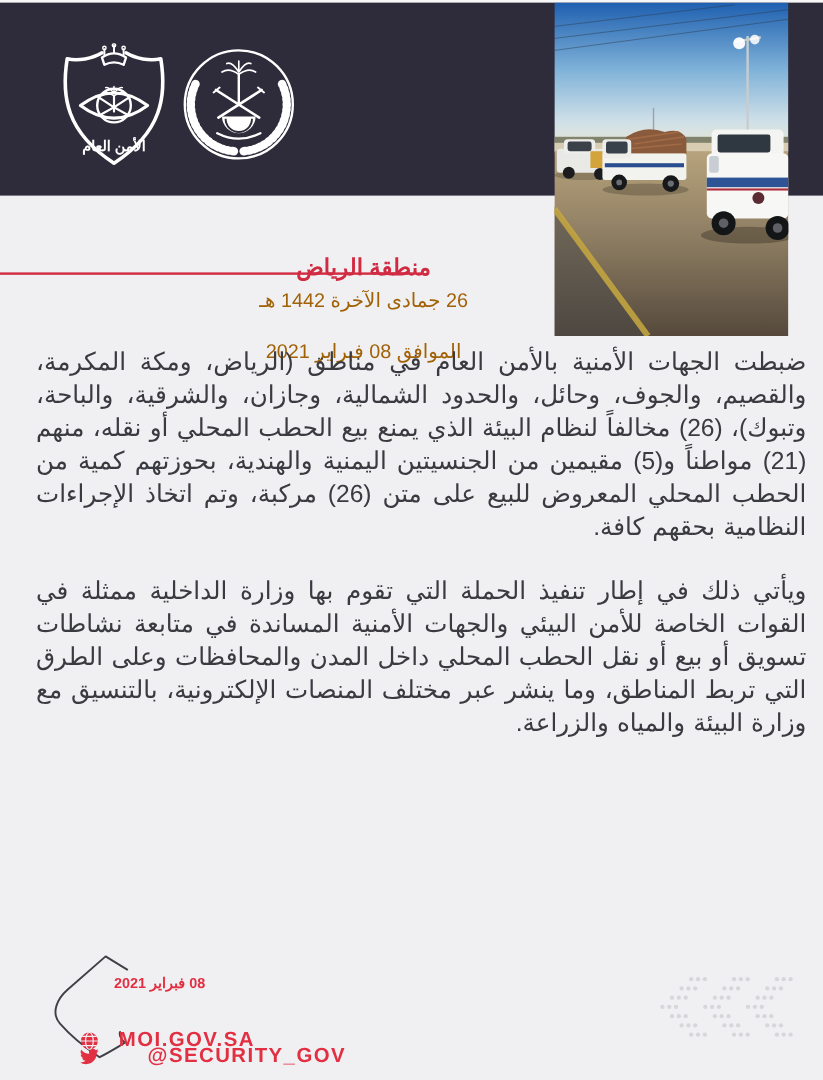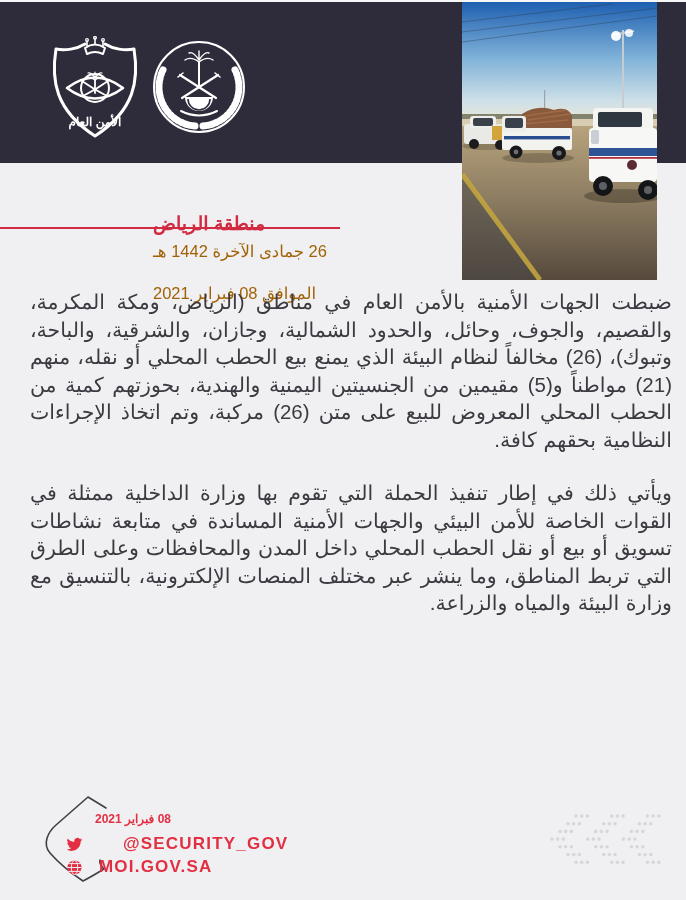--- a/index.html
+++ b/index.html
@@ -13,40 +13,40 @@
 
   .logo{position:absolute;z-index:2;text-align:center;}
   .logo-security{left:47px;top:36px;width:96px;height:108px;}
   .logo-moi{left:152px;top:40px;width:94px;height:94px;}
 
   
   .photo{position:absolute;left:462px;top:2px;width:195px;height:278px;z-index:3;}
   .photo svg{display:block;}
 
   
-  .region-block{position:absolute;right:233px;top:213px;width:300px;text-align:left;direction:rtl;z-index:2;}
+  .region-block{position:absolute;right:233px;top:213px;width:300px;text-align:center;direction:rtl;z-index:2;}
   .region-title{color:#d12b42;font-size:19px;font-weight:bold;line-height:22px;}
   .region-line{position:absolute;left:0;top:227px;width:340px;height:2px;background:#d12b42;z-index:1;}
   .date-line{color:#a16207;font-size:16.5px;line-height:22px;}
   .date-hijri{margin-top:5px;}
   .date-greg{margin-top:20px;}
 
   
   .body-text{position:absolute;left:30px;top:288px;width:642px;direction:rtl;z-index:2;}
   .body-text p{margin:0 0 26px 0;color:#3a3a41;font-size:20.5px;line-height:27.5px;
                text-align:justify;text-justify:inter-word;word-spacing:1px;}
   .body-text p:last-child{margin-bottom:0;}
 
   
   .footer-shield{position:absolute;left:30px;top:793px;width:120px;height:100px;z-index:1;}
   .footer-date{position:absolute;left:88px;top:812px;width:90px;direction:rtl;text-align:center;
                color:#e22f42;font-size:12px;font-weight:bold;z-index:2;}
   .footer-row{position:absolute;left:66px;display:flex;align-items:center;gap:7px;z-index:2;
               color:#e22f42;font-weight:bold;font-size:17px;letter-spacing:1.2px;}
-  .footer-twitter{top:834px;gap:40px;}
+  .footer-twitter{top:870px;gap:40px;}
   .footer-site{top:857px;gap:16px;}
   .footer-row .ficon{width:17px;height:17px;flex:0 0 auto;}
 
   
   .dots-pattern{position:absolute;left:548px;top:811px;width:120px;height:58px;z-index:1;}
   .dots-pattern circle{fill:#d6d7db;}
 </style>
 </head>
 <body>
 

